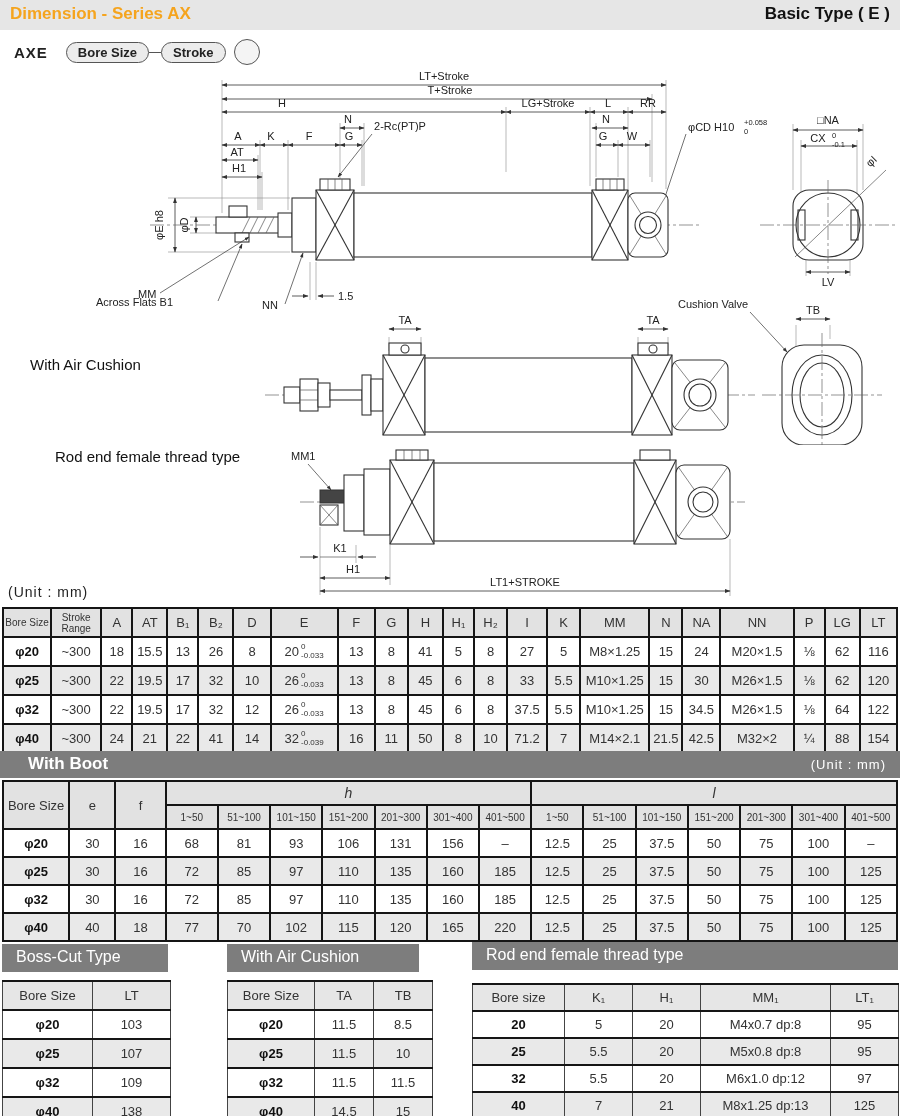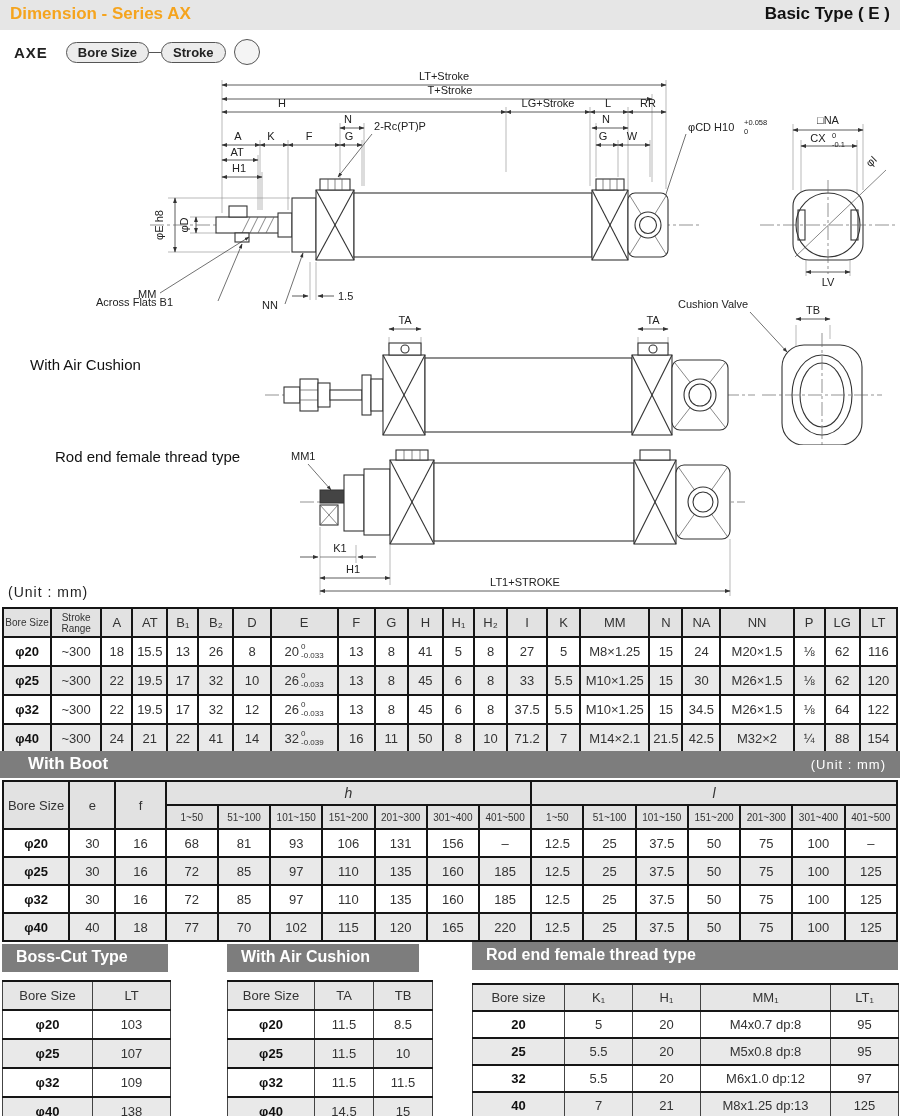--- a/index.html
+++ b/index.html
@@ -52,21 +52,21 @@
   .boot-table th,.boot-table td{border:2px solid #151515;text-align:center;padding:0;
       font-size:13px;font-weight:400;color:#333;overflow:hidden;}
   .boot-table th{background:#e2e2e2;}
   .boot-table .grp{font-size:14px;font-style:italic;height:22px;}
   .boot-table .rng{font-size:10px;height:22px;}
   .boot-table td{height:26px;}
   .boot-table .bore{font-weight:bold;color:#111;}
   .boot-table tr.alt td{background:#e9e9e9;}
   
   .bbar{height:28px;}
-  .bbar span{position:absolute;left:14px;top:4px;font-size:16px;font-weight:bold;}
+  .bbar span{position:absolute;left:14px;top:4px;font-size:16px;font-weight:normal;}
   .btab{position:absolute;}
   .btab th,.btab td{border-top:2px solid #151515;border-bottom:2px solid #151515;
       border-left:1px solid #444;border-right:1px solid #444;text-align:center;
       padding:0;font-size:13px;color:#333;overflow:hidden;}
   .btab th{background:#e6e6e6;font-weight:400;height:27px;}
   .btab td{height:27px;}
   .btab .bore{font-weight:bold;color:#111;}
   .btab tr.alt td{background:#e9e9e9;}
   .rod-table td{height:25px;}
   .rod-table th{height:25px;}

